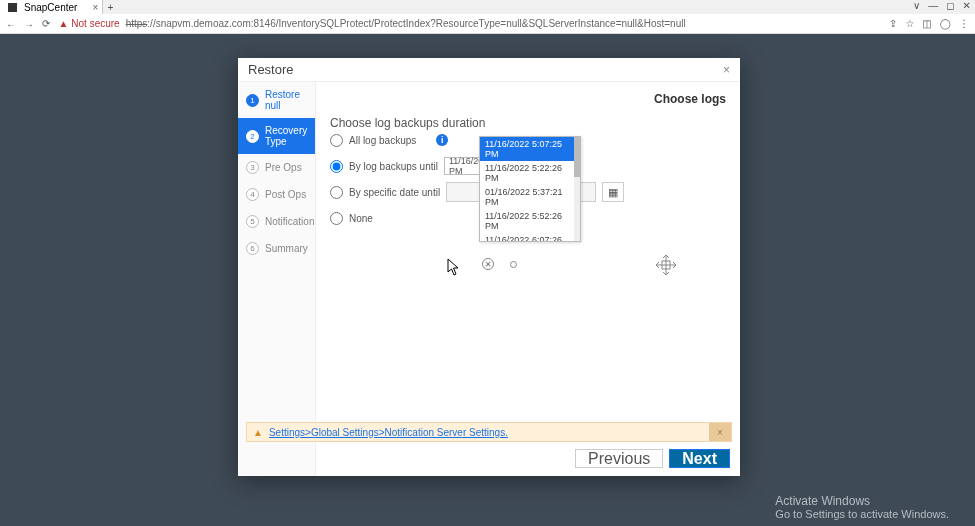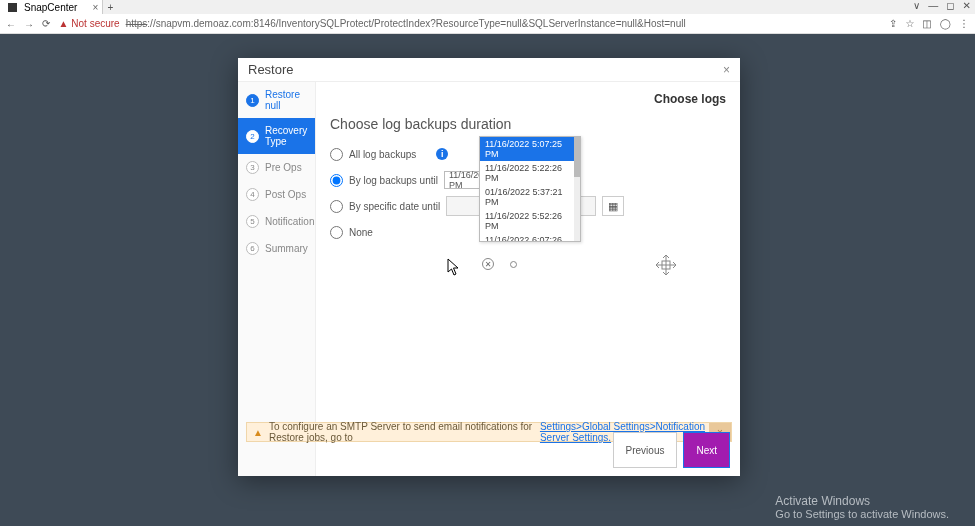--- a/index.html
+++ b/index.html
@@ -111,21 +111,21 @@
     .step.done .num { background:#1a73e8;border-color:#1a73e8;color:#fff;}
     .step.done { color:#1a73e8; }
     .step.active { background:#1a73e8; color:#fff; }
     .step.active .num { background:#fff; border-color:#fff; color:#1a73e8; }
     .content {
       flex:1;
       padding: 10px 14px;
       position:relative;
     }
     .content h3 { font-size:12px; font-weight:600; color:#333; margin-bottom:10px;text-align:right;}
-    .content .sub { font-size:14px; color:#555; margin-bottom:12px;}
+    .content .sub { font-size:12px; color:#555; margin-bottom:0;}
     .radio-row {
       display:flex; align-items:center; gap:6px; font-size:10px; color:#555; margin-bottom:6px; min-height:20px;
     }
     .radio-row input[type=radio]{ margin:0; }
     .info-icon {
       width:12px;height:12px;border-radius:50%;
       background:#1a73e8;color:#fff;font-size:9px;
       display:inline-flex;align-items:center;justify-content:center;
       font-weight:bold;
       flex-shrink:0;
@@ -198,22 +198,22 @@
       font-size:10px; color:#6b5a3a;
       padding:0 6px;
     }
     .alert-bar .warn { color:#d88b1c; margin-right:6px; }
     .alert-bar a { color:#1a73e8; text-decoration:underline; }
     .alert-close { position:absolute; right:0; top:0; bottom:0; width:22px; background:#e9c89a; display:flex;align-items:center;justify-content:center; color:#a77b3a;}
     .footer-btns {
       position:absolute; bottom:8px; right:10px;
       display:flex; gap:6px;
     }
-    .btn { height:36px; padding:0 12px; font-size:10px; border:1px solid #ccc; background:#fff; color:#555; display:flex;align-items:center; cursor:pointer;}
-    .btn.primary { background:#a21caf; border-color:#1a73e8; color:#fff; }
+    .btn { height:19px; padding:0 12px; font-size:16px; border:1px solid #ccc; background:#fff; color:#555; display:flex;align-items:center; cursor:pointer;}
+    .btn.primary { background:#0369a1; border-color:#1a73e8; color:#fff;font-weight:bold; }
     
     .watermark {
       position:absolute;
       right:26px; bottom:6px;
       text-align:left;
       color:#b6bcc2;
       font-size:11px;
       pointer-events:none;
     }
     .watermark .t1 { font-size:12px; }
@@ -340,21 +340,20 @@
           <div class="scrollbar">
               <div class="thumb"></div>
             </div>
         </div>
       </div>
     </div>
   </div>
 
   <div class="alert-bar">
     <span class="warn">▲</span>
-    <span>To configure an SMTP Server to send email notifications for Restore jobs, go to </span>
     <a href="#">Settings&gt;Global Settings&gt;Notification Server Settings.</a>
     <div class="alert-close">×</div>
   </div>
 
   <div class="footer-btns">
     <div class="btn">Previous</div>
     <div class="btn primary">Next</div>
   </div>
 </div>
 

